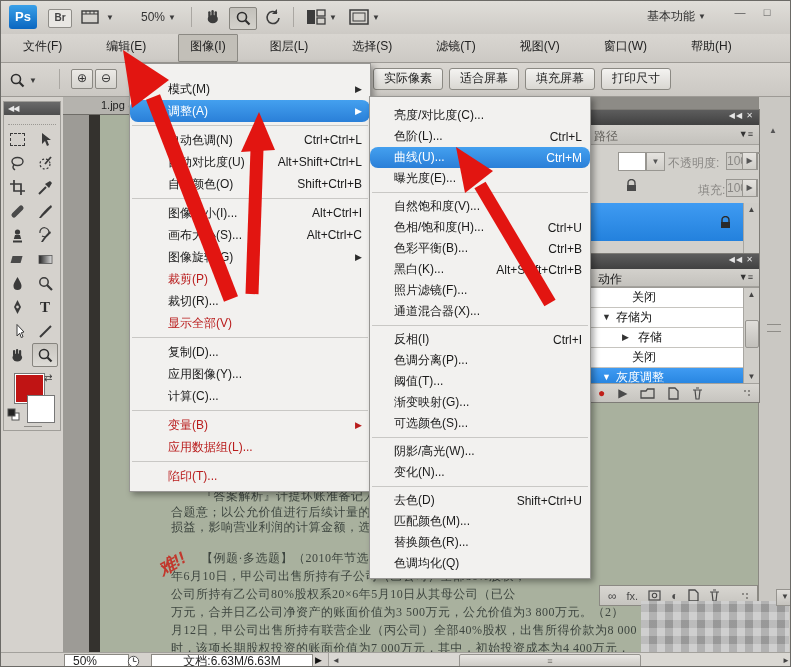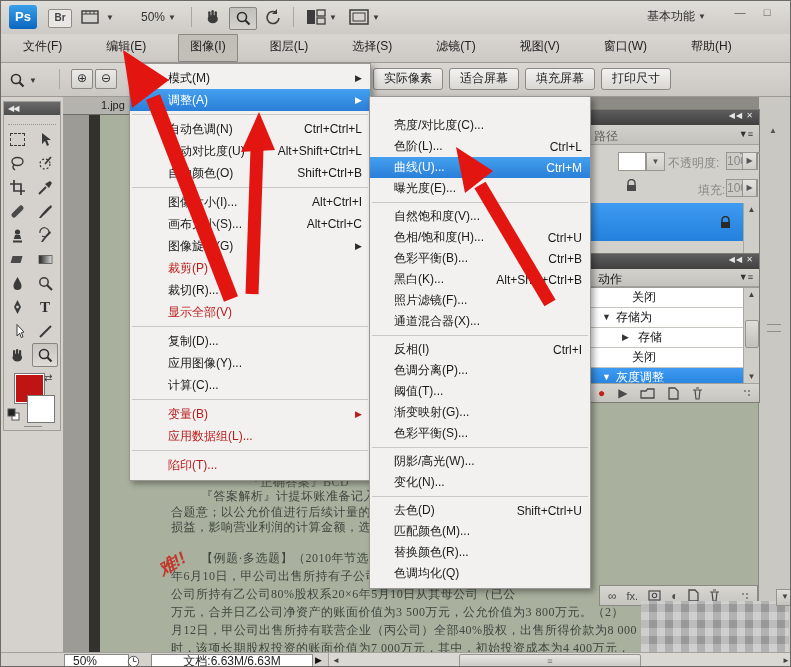--- a/index.html
+++ b/index.html
@@ -40,29 +40,29 @@
   .tool-grip{height:7px;border-bottom:1px dotted #9a9893;margin:2px 4px;}
   .tool-grid{display:grid;grid-template-columns:28px 28px;justify-content:center;}
   .tool{width:26px;height:24px;display:flex;align-items:center;justify-content:center;}
   .tool svg{display:block;}
   .tool-active{border:1px solid #87857f;background:linear-gradient(#c9c6c0,#dddbd6);border-radius:2px;box-sizing:border-box;}
   .swatch-fg{left:11px;top:272px;width:27px;height:27px;background:#c01414;border:1px solid #fff;box-shadow:0 0 0 1px #777;}
   .swatch-bg{left:24px;top:294px;width:24px;height:24px;background:#fff;border:1px solid #fff;box-shadow:0 0 0 1px #777;}
   .mini-div{left:20px;top:324px;width:18px;height:2px;border-top:1px solid #8f8d88;}
   
   .menu{background:#f2f1ef;border:1px solid #979693;box-shadow:3px 3px 6px rgba(0,0,0,.35);z-index:10;}
-  .mainmenu{left:128px;top:62px;width:240px;padding:3px 0 4px;}
-  .submenu{left:368px;top:95px;width:220px;padding:18px 0 4px;}
+  .mainmenu{left:128px;top:62px;width:240px;padding:14px 0 4px;}
+  .submenu{left:368px;top:95px;width:220px;padding:8px 0 4px;}
   .mrow{display:flex;align-items:center;height:22px;padding:0 8px 0 38px;box-sizing:border-box;}
   .submenu .mrow{height:21px;padding:0 8px 0 24px;}
   .mrow .lbl{flex:1;white-space:nowrap;}
   .mrow .sc{color:#1a1a1a;margin-left:8px;white-space:nowrap;}
   .mrow .sub-arrow{font-size:9px;color:#2b2b2b;margin-left:6px;}
   .mrow.dis .lbl,.mrow.dis .sc,.mrow.dis .sub-arrow{color:#b91c1c;}
-  .mrow.sel{background:linear-gradient(#44a0ef,#2a7fd8);color:#fff;}
+  .mrow.sel{background:linear-gradient(#44a0ef,#2a7fd8);color:#fff;border-radius:8px;}
   .mrow.sel .lbl,.mrow.sel .sc,.mrow.sel .sub-arrow{color:#fff;}
   .msep{height:1px;background:#c9c8c5;margin:3px 2px;}
   
   .panel-head{background:linear-gradient(#5d5d5d,#414141);height:15px;color:#ddd;}
   .panel-head .hicons{position:absolute;right:5px;top:1px;font-size:8px;letter-spacing:1px;color:#e6e6e6;}
   .panel-tabrow{background:linear-gradient(#d3d1cc,#c4c2bd);border-bottom:1px solid #a3a19c;}
   .pmenu-icon{position:absolute;right:6px;top:4px;font-size:9px;color:#333;}
   .panel-body{background:#d2d0cb;}
   .field-label{color:#8a8885;}
   .val-box{border:1px solid #989691;background:#ceccc7;color:#8a8885;text-align:center;}
@@ -558,21 +558,21 @@
     <div class="mrow">
         <span class="lbl">色调分离(P)...</span>
       </div>
     <div class="mrow">
         <span class="lbl">阈值(T)...</span>
       </div>
     <div class="mrow">
         <span class="lbl">渐变映射(G)...</span>
       </div>
     <div class="mrow">
-        <span class="lbl">色彩平衡(S)...</span>
+        <span class="lbl">可选颜色(S)...</span>
       </div>
     <div class="msep"></div>
     <div class="mrow">
         <span class="lbl">阴影/高光(W)...</span>
       </div>
     <div class="mrow">
         <span class="lbl">变化(N)...</span>
       </div>
     <div class="msep"></div>
     <div class="mrow">

